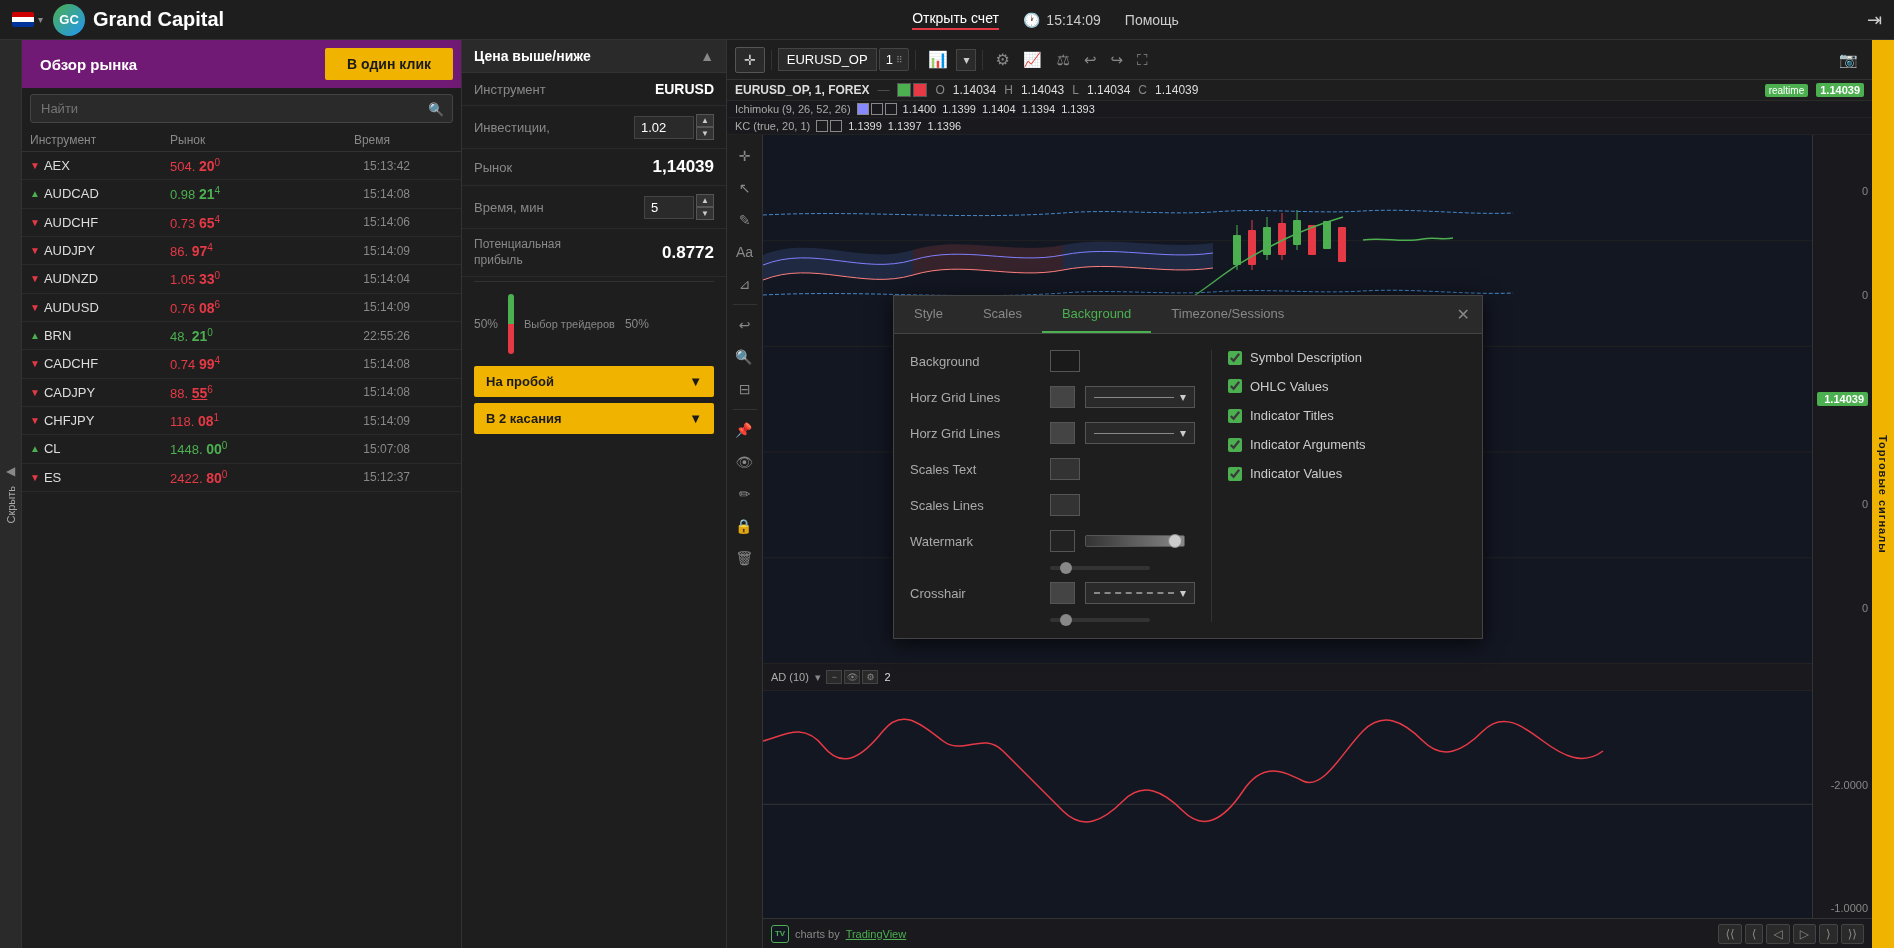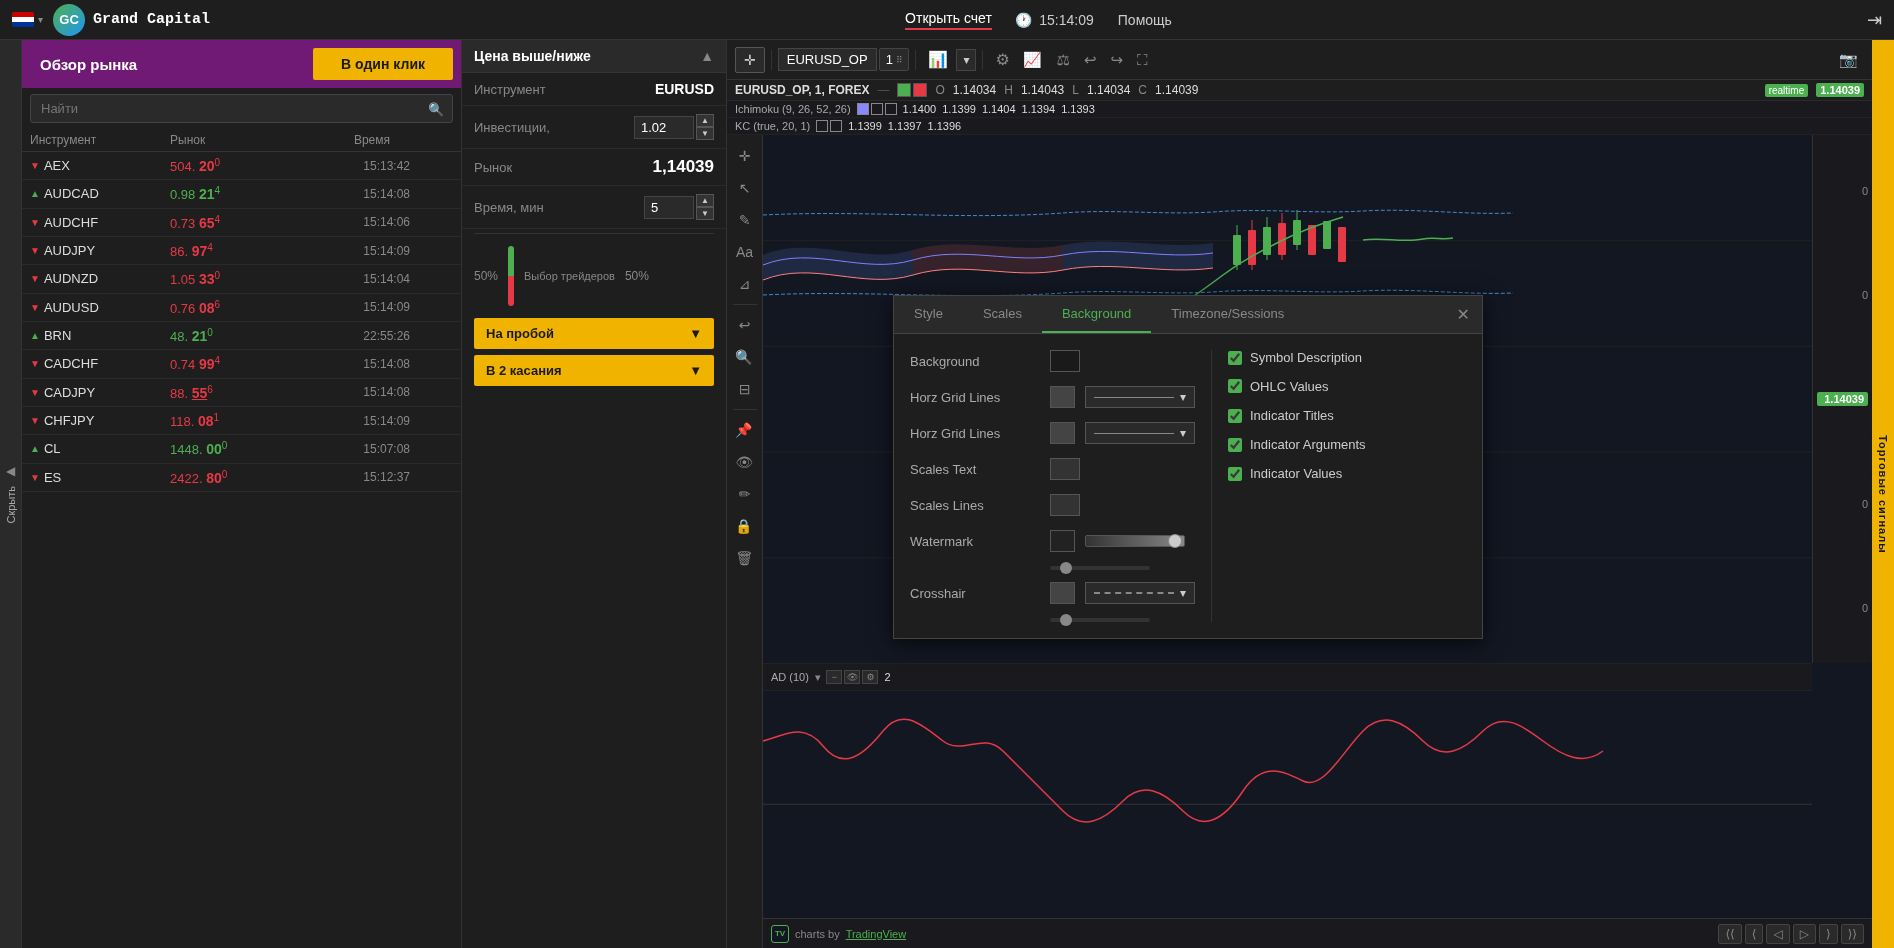--- a/index.html
+++ b/index.html
@@ -15,21 +15,21 @@
 
 <div style="display:flex;align-items:center;background:#1e1e1e;height:40px;padding:0 12px;border-bottom:1px solid #333;">
   <div style="display:flex;align-items:center;gap:4px;cursor:pointer;margin-right:10px;">
     <div style="width:22px;height:15px;background:linear-gradient(to bottom,#cc0000 33%,#fff 33%,#fff 66%,#003399 66%);border-radius:2px;"></div>
     <span style="color:#888;font-size:10px;">▾</span>
   </div>
   <div style="display:flex;align-items:center;gap:8px;">
     <div style="width:32px;height:32px;border-radius:50%;background:linear-gradient(135deg,#4caf50,#2196f3);display:flex;align-items:center;justify-content:center;">
       <span style="color:white;font-weight:bold;font-size:13px;">GC</span>
     </div>
-    <span style="color:white;font-size:15px;font-weight:bold;font-family:Liberation Mono, monospace;">Grand Capital</span>
+    <span style="color:white;font-size:20px;font-weight:bold;">Grand Capital</span>
   </div>
   <div style="flex:1;display:flex;justify-content:center;align-items:center;gap:24px;">
     <button style="background:transparent;color:white;border:none;font-size:14px;cursor:pointer;border-bottom:2px solid #e63946;padding-bottom:2px;">Открыть счет</button>
     <div style="display:flex;align-items:center;gap:6px;color:#ccc;">
       <span style="font-size:14px;">🕐</span>
       <span style="font-size:14px;">15:14:09</span>
     </div>
     <span style="color:#ccc;cursor:pointer;font-size:14px;">Помощь</span>
   </div>
   <div style="color:#ccc;cursor:pointer;font-size:18px;margin-left:auto;">⇥</div>
@@ -38,21 +38,21 @@
 <div style="display:flex;height:908px;">
 
   <div style="width:22px;background:#2a2a2a;display:flex;align-items:center;justify-content:center;cursor:pointer;border-right:1px solid #333;flex-direction:column;">
     <span style="color:#888;font-size:12px;">◀</span>
     <span style="writing-mode:vertical-rl;transform:rotate(180deg);font-size:11px;color:#aaa;margin-top:8px;">Скрыть</span>
   </div>
 
   <div style="width:440px;background:#1e1e1e;border-right:1px solid #333;display:flex;flex-direction:column;">
     <div style="display:flex;align-items:center;background:#701a75;padding:8px;gap:0;">
       <button style="flex:1;background:transparent;color:white;border:none;font-size:15px;font-weight:bold;cursor:pointer;text-align:left;padding:6px 10px;">Обзор рынка</button>
-      <button style="background:#f0b400;color:#1a1a1a;border:none;padding:8px 28px;font-size:14px;font-weight:bold;cursor:pointer;border-radius:2px;">В один клик</button>
+      <button style="background:#f0b400;color:#1a1a1a;border:none;padding:8px 22px;font-size:14px;font-weight:bold;cursor:pointer;border-radius:2px;">В один клик</button>
     </div>
     <div style="padding:6px 8px;">
       <div style="position:relative;">
         <input type="text" style="width: 100%; background: rgb(42, 42, 42); border: 1px solid rgb(68, 68, 68); color: rgb(204, 204, 204); padding: 6px 30px 6px 10px; border-radius: 3px; font-size: 13px;" placeholder="Найти">
         <span style="position:absolute;right:8px;top:50%;transform:translateY(-50%);color:#666;">🔍</span>
       </div>
     </div>
     <div style="display:grid;grid-template-columns:140px 120px 100px;padding:4px 8px;border-bottom:1px solid #333;color:#888;font-size:12px;">
       <span>Инструмент</span>
       <span>Рынок</span>
@@ -148,20 +148,24 @@
     </div>
     <div style="display:flex;justify-content:space-between;align-items:center;padding:8px 12px;border-bottom:1px solid #2a2a2a;">
       <span style="color:#888;font-size:13px;">Время, мин</span>
       <div style="display:flex;align-items:center;gap:2px;">
         <input type="text" value="5" style="background: rgb(42, 42, 42); border: 1px solid rgb(68, 68, 68); color: white; padding: 3px 6px; width: 50px; font-size: 13px;">
         <div style="display:flex;flex-direction:column;">
           <button style="background:#333;border:1px solid #555;color:#ccc;width:18px;height:13px;cursor:pointer;font-size:8px;line-height:1;display:flex;align-items:center;justify-content:center;">▲</button>
           <button style="background:#333;border:1px solid #555;color:#ccc;width:18px;height:13px;cursor:pointer;font-size:8px;line-height:1;display:flex;align-items:center;justify-content:center;">▼</button>
         </div>
       </div>
+    </div>
+    <div style="display:flex;justify-content:space-between;align-items:center;padding:8px 12px;border-bottom:1px solid #2a2a2a;">
+      <span style="color:#888;font-size:12px;max-width:100px;line-height:1.3;">Потенциальная прибыль</span>
+      <span style="color:white;font-size:17px;font-weight:bold;">0.8772</span>
     </div>
     <div style="height:1px;background:#333;margin:4px 12px;"></div>
     <div style="display:flex;align-items:center;gap:10px;padding:8px 12px;">
       <span style="color:#888;font-size:12px;">50%</span>
       <div style="width:6px;height:60px;background:linear-gradient(to bottom,#4caf50 50%,#e63946 50%);border-radius:3px;"></div>
       <div style="display:flex;flex-direction:column;justify-content:center;align-items:center;height:60px;gap:4px;">
         <span style="font-size:11px;color:#888;text-align:center;">Выбор трейдеров</span>
       </div>
       <span style="color:#888;font-size:12px;">50%</span>
     </div>
@@ -325,20 +329,25 @@
         </div>
 
         <div style="position:absolute;top:calc(65% + 28px);left:0;right:60px;bottom:30px;background:#131722;overflow:hidden;">
           <svg width="100%" height="100%" style="display:block;">
             <line x1="0" y1="50%" x2="100%" y2="50%" stroke="#333" stroke-width="1"></line>
 
             <path d="M 0 50 C 20 45 40 30 60 55 C 80 80 100 65 120 40 C 140 15 160 35 180 50 C 200 65 220 40 240 60 C 260 80 280 100 300 120 C 320 140 340 130 360 110 C 380 90 400 100 420 120 C 440 140 460 130 480 100 C 500 70 520 80 540 90 C 560 100 580 60 600 40 C 620 20 640 30 660 50 C 680 70 700 60 720 40 C 740 20 760 35 780 50 C 800 65 820 75 840 60" fill="none" stroke="#e63946" stroke-width="1.5"></path>
           </svg>
         </div>
 
+        <div style="position:absolute;right:0;top:65%;bottom:30px;width:60px;background:#1a1a1e;border-left:1px solid #333;display:flex;flex-direction:column;justify-content:space-between;padding:4px;">
+          <span style="color:#888;font-size:11px;text-align:right;"></span>
+          <span style="color:#888;font-size:11px;text-align:right;">-2.0000</span>
+          <span style="color:#888;font-size:11px;text-align:right;">-1.0000</span>
+        </div>
 
         <div style="position:absolute;bottom:0;left:0;right:0;height:30px;background:#1a1a1e;border-top:1px solid #333;display:flex;align-items:center;justify-content:space-between;padding:0 8px;">
           <div style="display:flex;align-items:center;gap:6px;font-size:11px;color:#888;">
             <div style="width:18px;height:18px;background:#131722;border:1px solid #4caf50;border-radius:3px;display:flex;align-items:center;justify-content:center;">
               <span style="font-size:8px;color:#4caf50;font-weight:bold;">TV</span>
             </div>
             <span>charts by </span>
             <span style="color:#4caf50;cursor:pointer;text-decoration:underline;">TradingView</span>
           </div>
           <div style="display:flex;gap:3px;align-items:center;">

